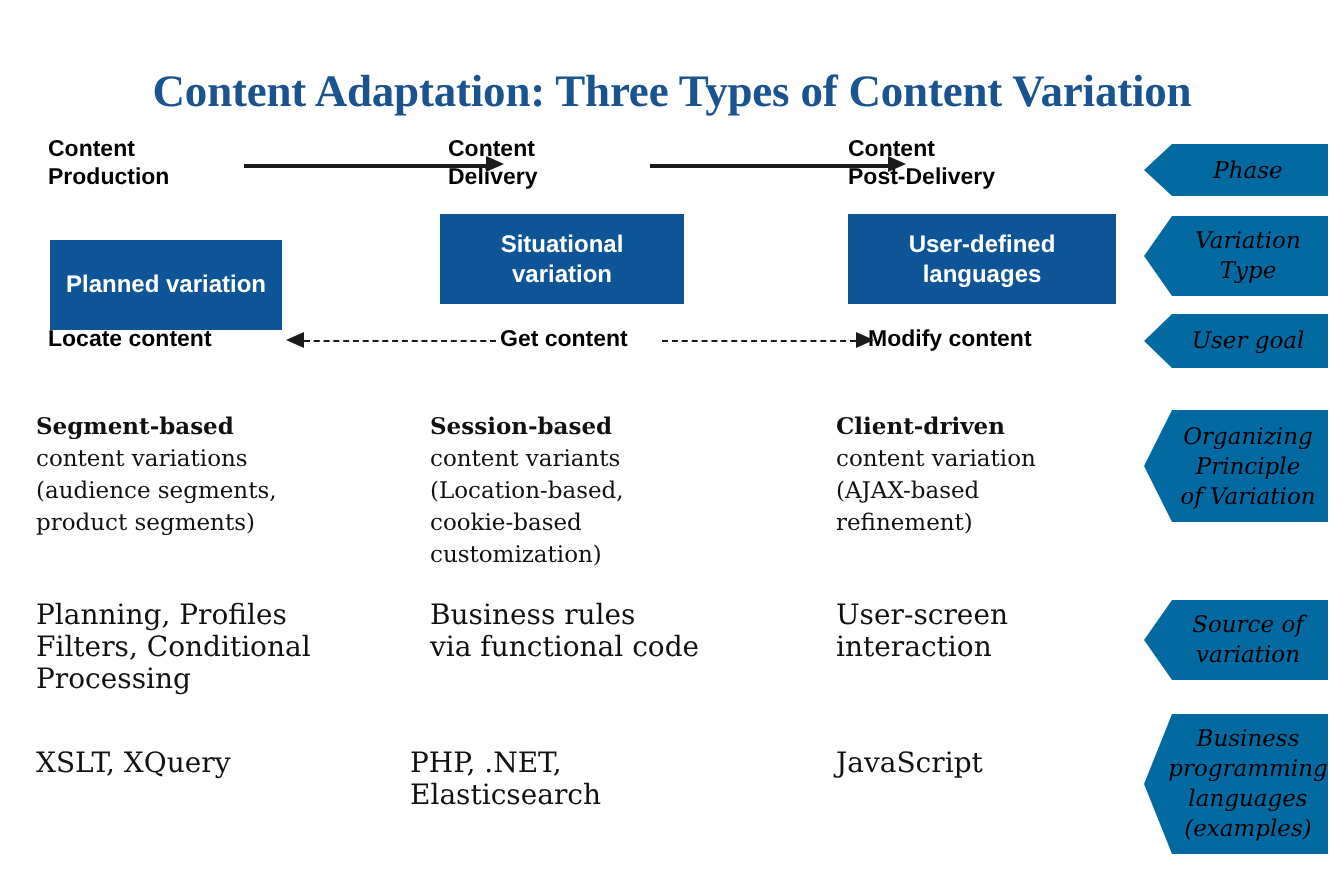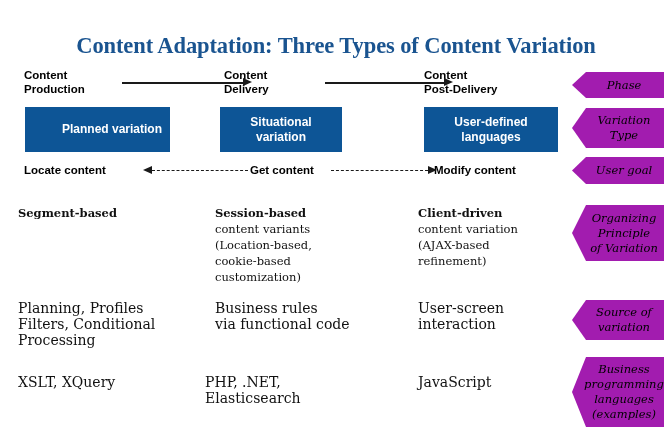--- a/index.html
+++ b/index.html
@@ -135,21 +135,21 @@
   .plain {
     font-family: "DejaVu Serif", serif;
     font-size: 14px;
     line-height: 16px;
     color: #111111;
   }
 
   
   .chevron {
     position: absolute;
-    background: #a21caf;
+    background: #0369a1;
     color: #000000;
     font-family: "DejaVu Serif", serif;
     font-style: italic;
     font-size: 11.5px;
     line-height: 15px;
     text-align: center;
     display: flex;
     align-items: center;
     justify-content: center;
     padding-left: 12px;
@@ -181,21 +181,21 @@
 <div class="solid-arrow" style="left:122px; top:78px; width:130px;">
   <div class="shaft" style="width:121px;"></div>
   <div class="head right"></div>
 </div>
 
 <div class="solid-arrow" style="left:325px; top:78px; width:128px;">
   <div class="shaft" style="width:119px;"></div>
   <div class="head right"></div>
 </div>
 
-<div class="blue-box" style="left: 25px; top: 107px; width: 116px; height: 45px; white-space: pre-line; padding-left: 29px;" style-whitespace="pre-line">Planned variation</div>
+<div class="blue-box" style="left: 25px; top: 120px; width: 116px; height: 45px; white-space: pre-line;" style-whitespace="pre-line">Planned variation</div>
 
 <div class="blue-box" style="left: 220px; top: 107px; width: 122px; height: 45px; white-space: pre-line;">Situational
 variation</div>
 
 <div class="blue-box" style="left: 424px; top: 107px; width: 134px; height: 45px; white-space: pre-line;">User-defined
 languages</div>
 
 <div class="cell goal-text" style="left:24px; top:164px; width:118px;">Locate content</div>
 
 <div class="cell goal-text" style="left:250px; top:164px; width:80px;">Get content</div>
@@ -207,20 +207,23 @@
   <div class="dshaft" style="left:9px; right:0;"></div>
 </div>
 
 <div class="dash-arrow" style="left:331px; top:166px; width:106px;">
   <div class="dshaft" style="left:0; right:9px;"></div>
   <div class="dhead right"></div>
 </div>
 
 <div class="cell principle" style="left:18px; top:205px; width:148px;">
   <div class="lead">Segment-based</div>
+  <div class="body" style="white-space:pre-line;">content variations
+(audience segments,
+product segments)</div>
 </div>
 
 <div class="cell principle" style="left:215px; top:205px; width:148px;">
   <div class="lead">Session-based</div>
   <div class="body" style="white-space:pre-line;">content variants
 (Location-based,
 cookie-based
 customization)</div>
 </div>
 

